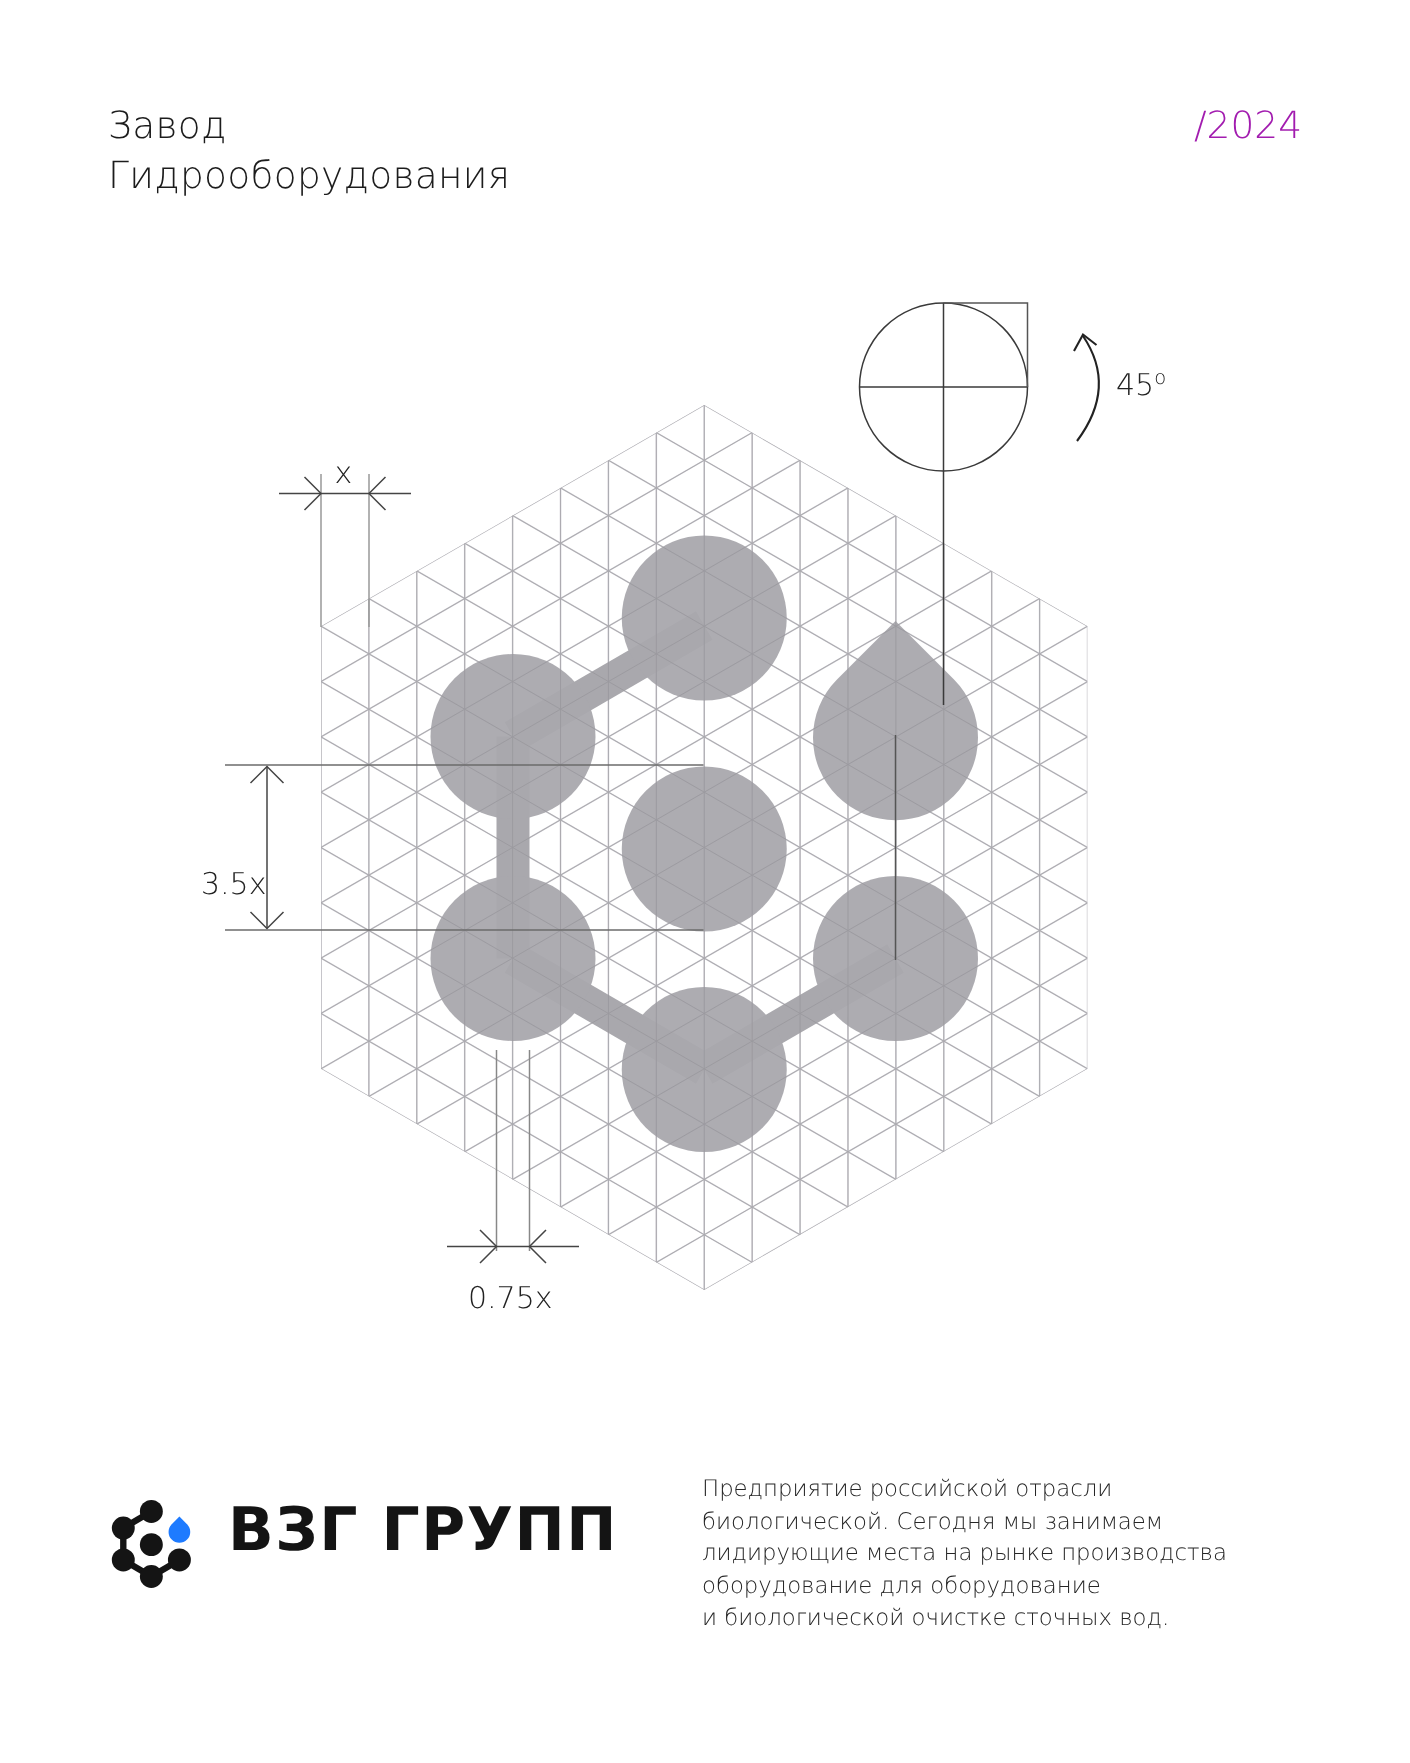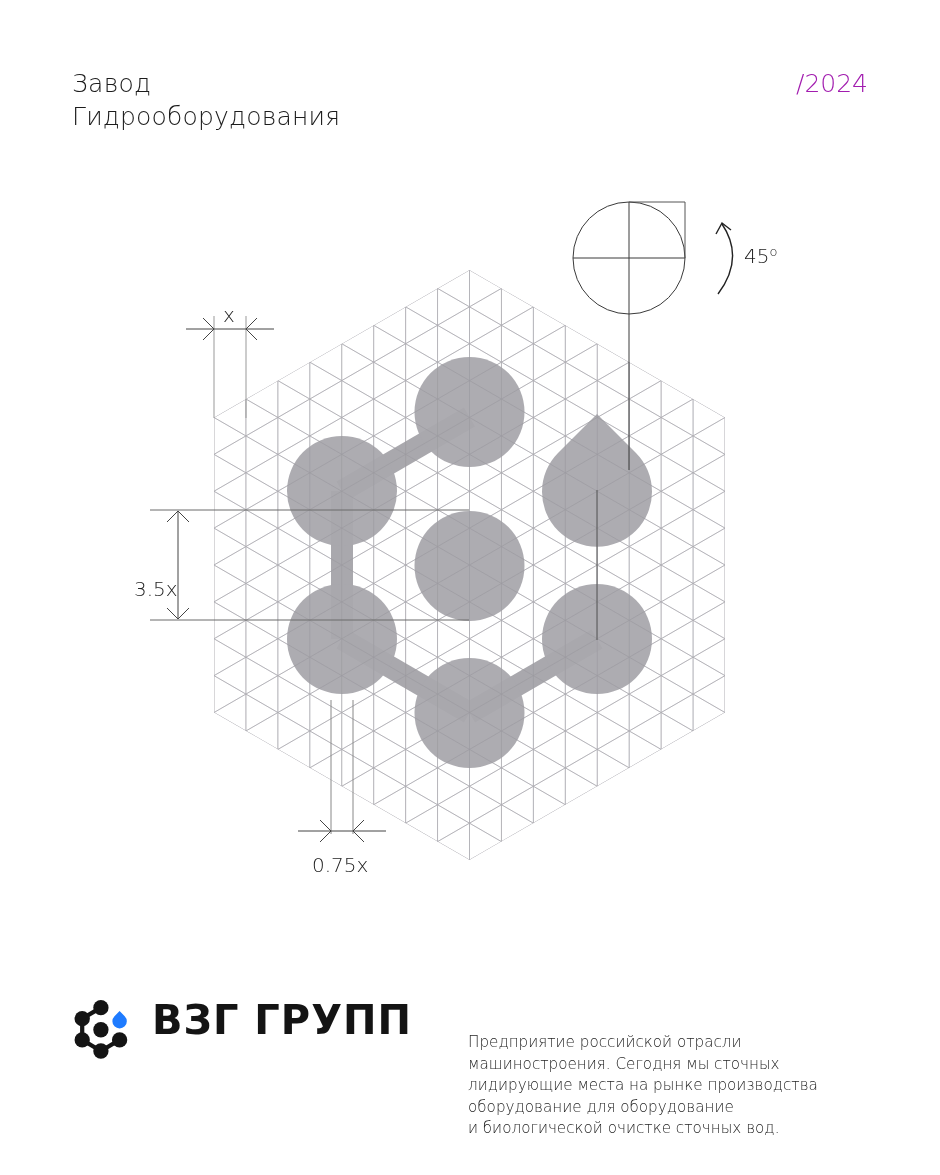--- a/index.html
+++ b/index.html
@@ -27,21 +27,21 @@
     .logo {
       position: absolute; left: 72px; top: 1000px; height: 70px;
       display: flex; align-items: flex-start;
     }
     .logo-text {
       margin-left: 12px; font-family: "DejaVu Sans", "Liberation Sans", sans-serif;
       font-weight: bold; font-size: 40px; letter-spacing: 1px; color: #141414;
       line-height: 1;
     }
     .desc {
-      position: absolute; left: 468px; top: 1032px; width: 420px;
+      position: absolute; left: 468px; top: 982px; width: 420px;
       font-size: 15.2px; line-height: 21.5px; color: #262626; font-weight: 300;
     }
     .desc div { white-space: nowrap; }
   </style>
 </head>
 <body>
 
 <div class="title">
   <div>Завод</div>
   <div>Гидрооборудования</div>
@@ -491,17 +491,17 @@
       <circle cx="34" cy="60" r="9"></circle>
       <circle cx="56" cy="47" r="9"></circle>
     </g>
     <path d="M56,13 L62,19 A8.5,8.5 0 1 1 50,19 Z" fill="#1e7bff"></path>
   </svg>
   <span class="logo-text">ВЗГ ГРУПП</span>
 </div>
 
 <div class="desc">
   <div>Предприятие российской отрасли</div>
-  <div>машиностроения. Сегодня мы сточных</div>
+  <div>биологической. Сегодня мы занимаем</div>
   <div>лидирующие места на рынке производства</div>
   <div>оборудование для оборудование</div>
   <div>и биологической очистке сточных вод.</div>
 </div>
 
 </body></html>

